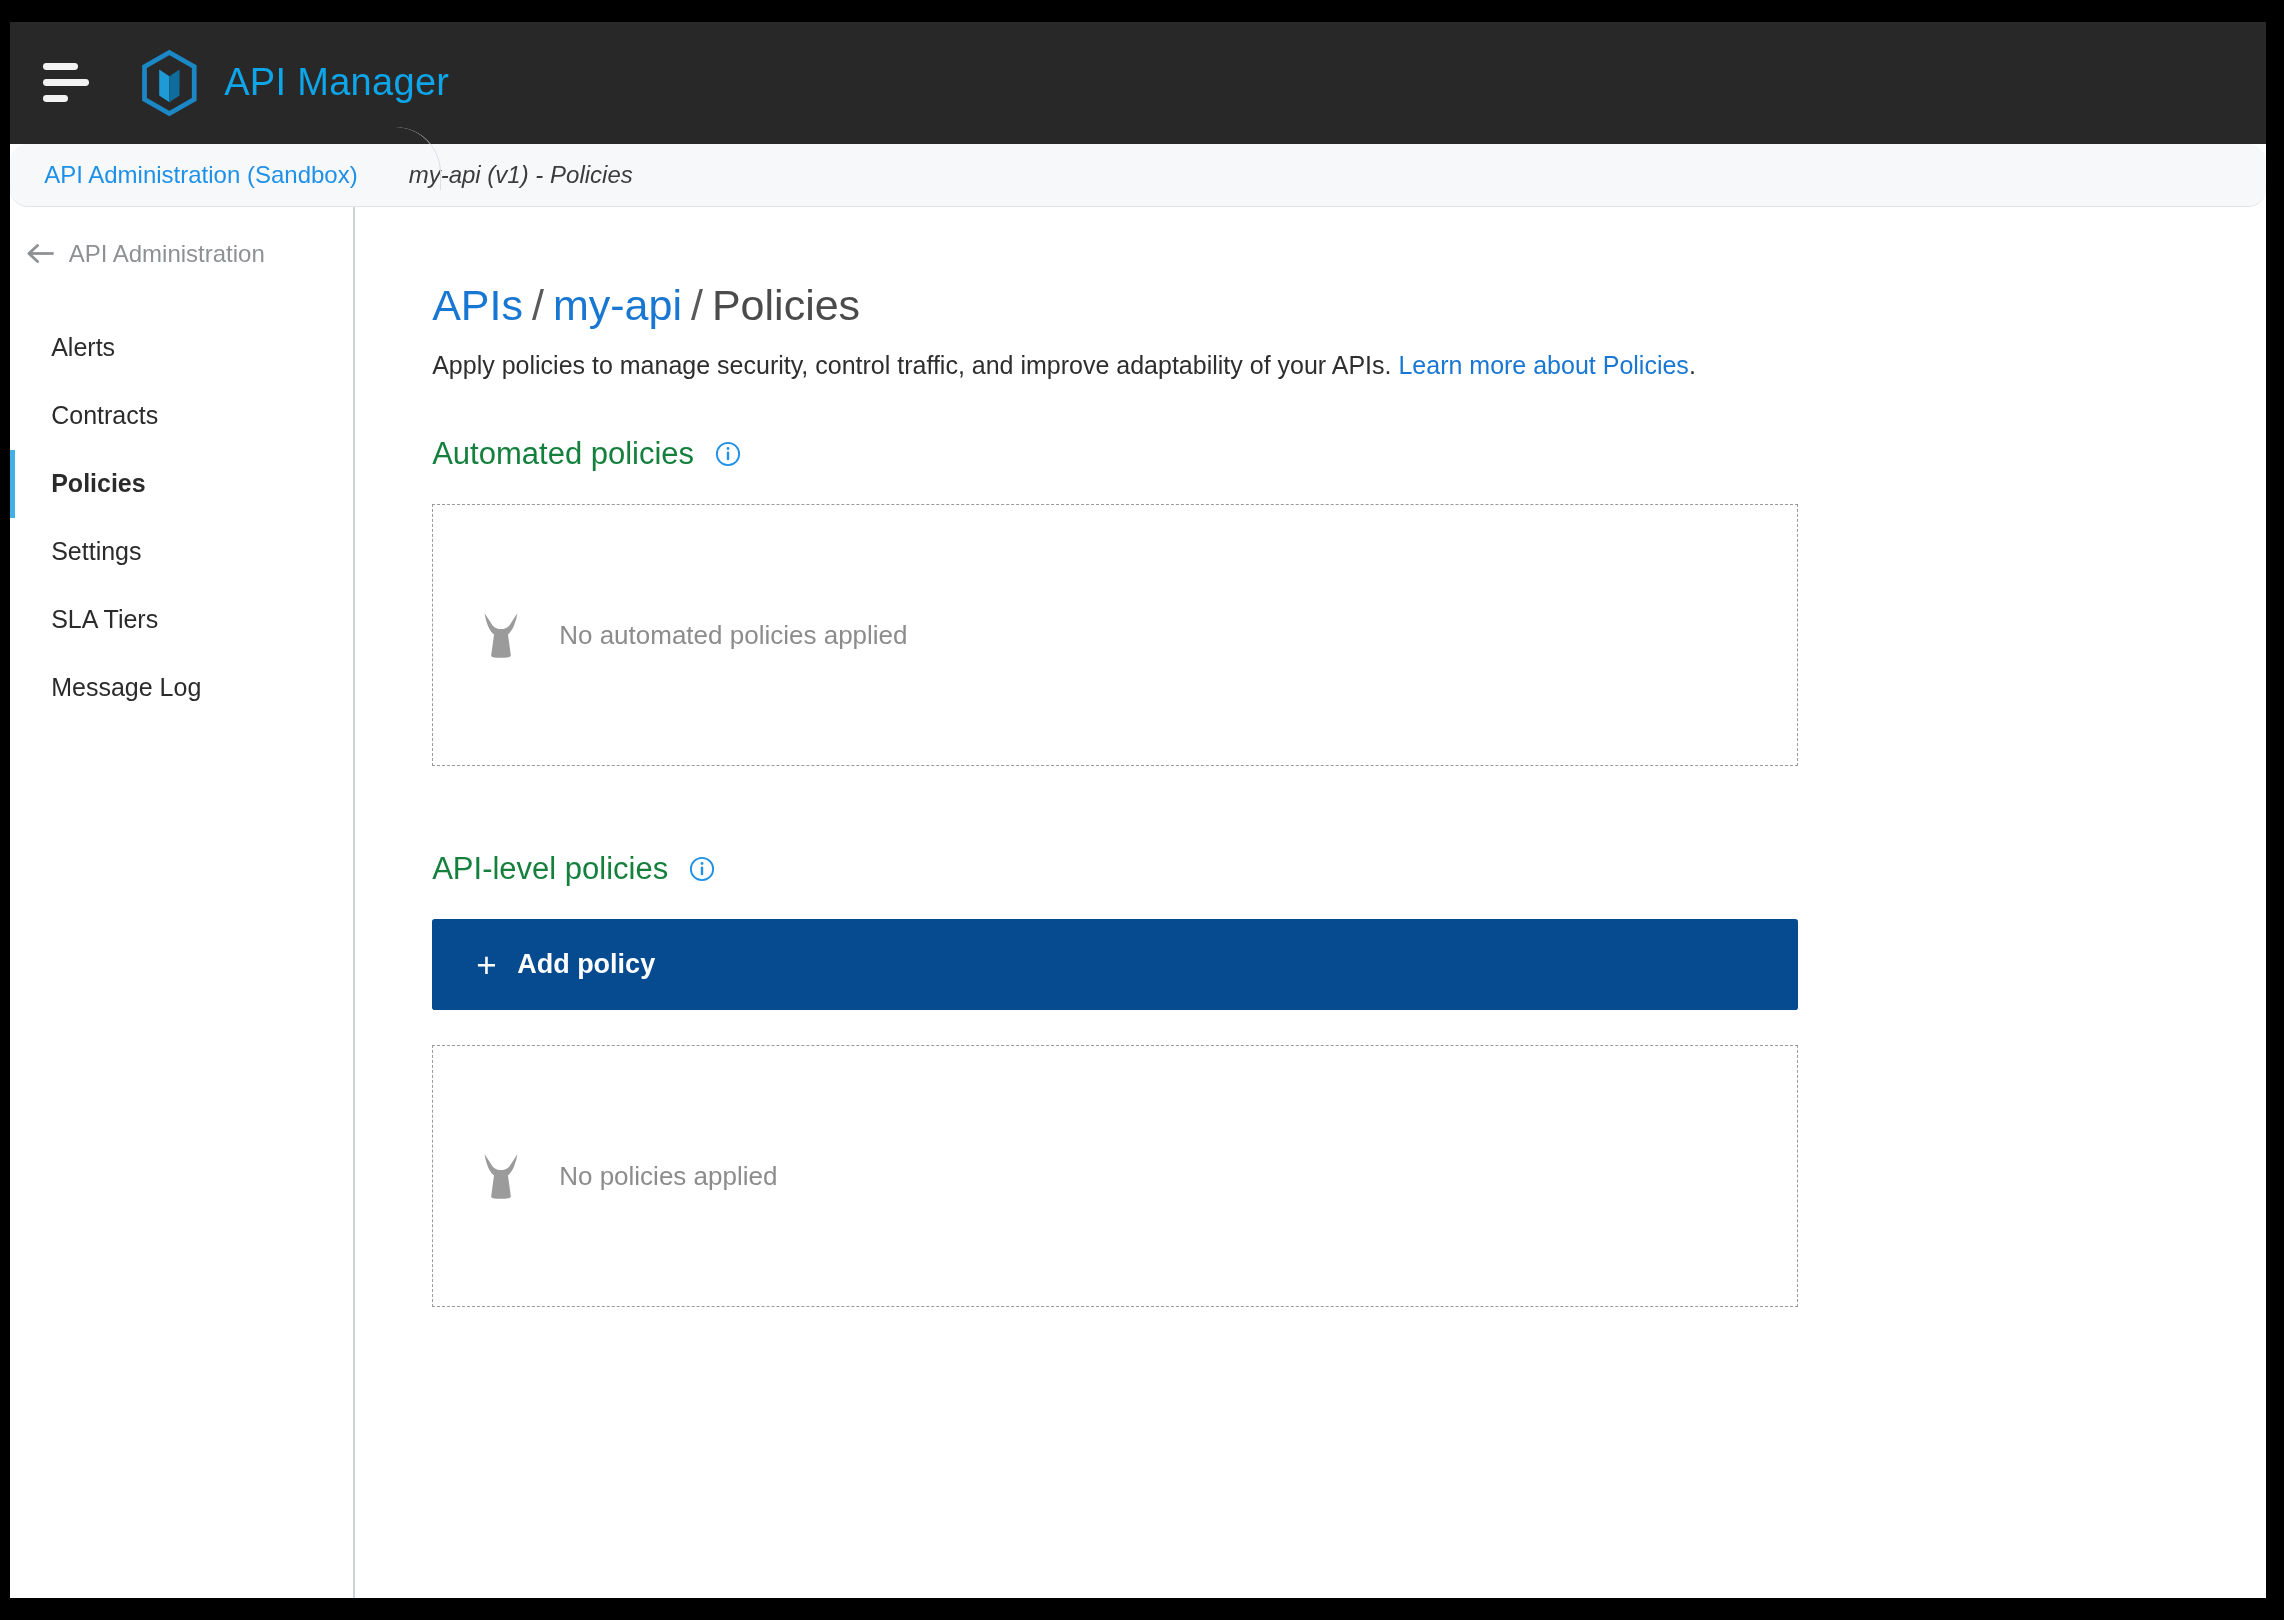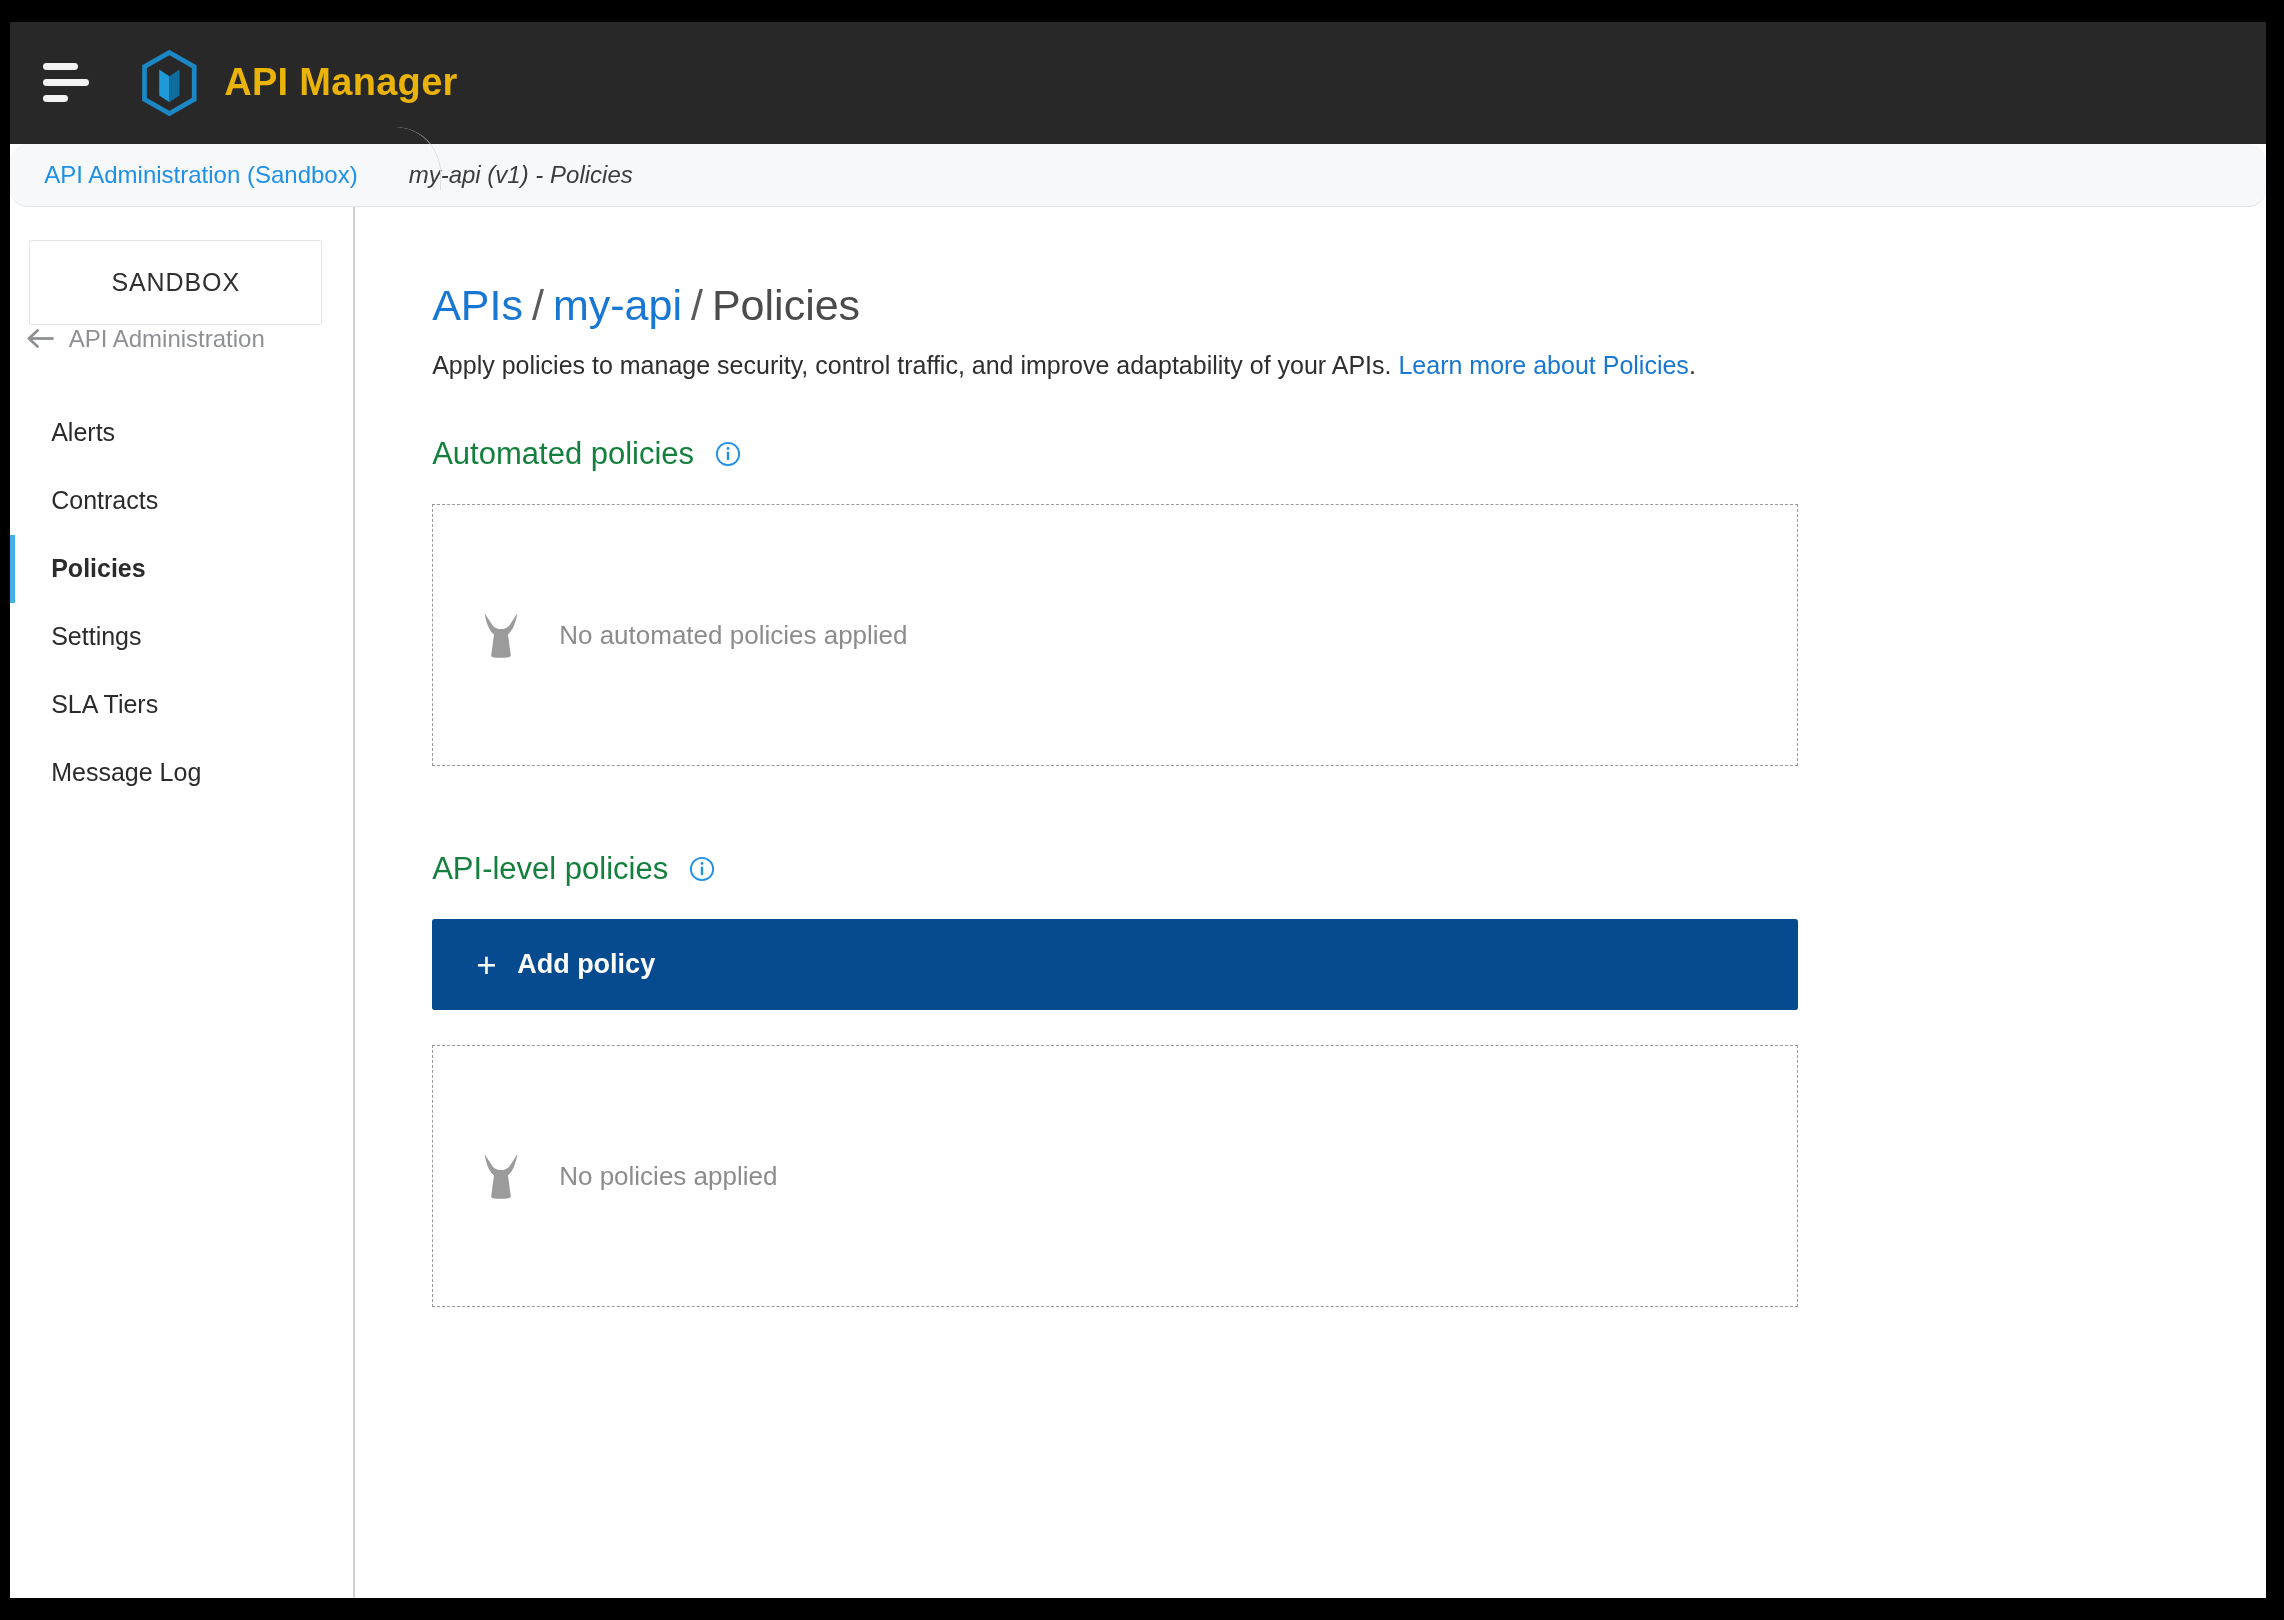--- a/index.html
+++ b/index.html
@@ -44,23 +44,23 @@
     cursor: pointer;
   }
   #hamburger span { display:block; height: 6.3px; border-radius: 3.4px; background: #f2f2f2; }
   #hamburger span.b1 { width: 35px; }
   #hamburger span.b2 { width: 46px; }
   #hamburger span.b3 { width: 25px; }
 
   #brand { display: flex; align-items: center; margin-left: 42px; }
   #brand-logo { width: 61px; height: 68px; display:block; }
   #brand-title {
-    color: #eab308;
+    color: #0ea5e9;
     font-size: 38px;
-    font-weight: bold;
+    font-weight: normal;
     letter-spacing: 0.3px;
     margin-left: 23px;
     white-space: nowrap;
   }
 
   
   #crumbbar {
     height: 63px;
     background: #f7f8fa;
     border-bottom: 1.1px solid #e2e4e7;
@@ -231,23 +231,20 @@
   <div id="crumbbar">
     <span class="crumb link">API Administration (Sandbox)</span>
     <span class="crumb-sep"></span>
     <span class="crumb current">my-api (v1) - Policies</span>
   </div>
 
   <div id="body">
 
     <div id="sidebar">
 
-      <div id="sandbox-box">
-        <span id="sandbox-label">SANDBOX</span>
-      </div>
 
       <div id="back-row">
         <svg id="back-arrow" viewBox="0 0 26 20">
           <path d="M2 10 L24 10" stroke="#8e9094" stroke-width="2.4" fill="none"></path>
           <path d="M10 3 L2.5 10 L10 17" stroke="#8e9094" stroke-width="2.4" fill="none" stroke-linecap="round" stroke-linejoin="round"></path>
         </svg>
         <span id="back-label">API Administration</span>
       </div>
 
       <div id="nav">

